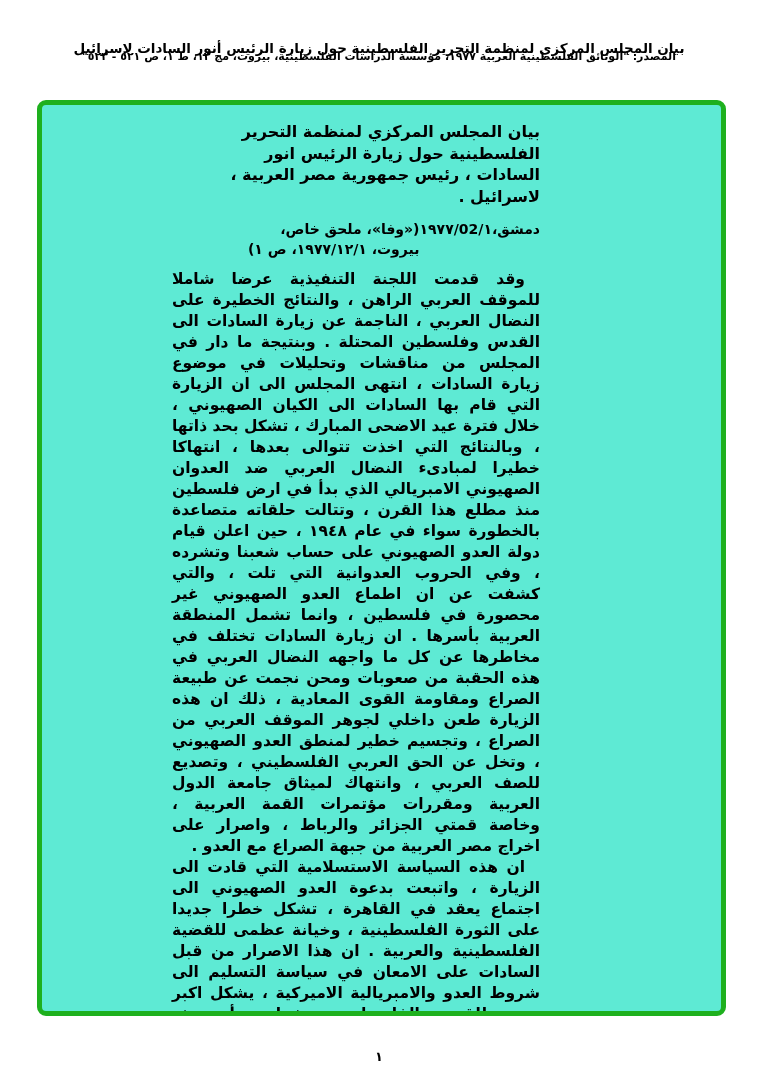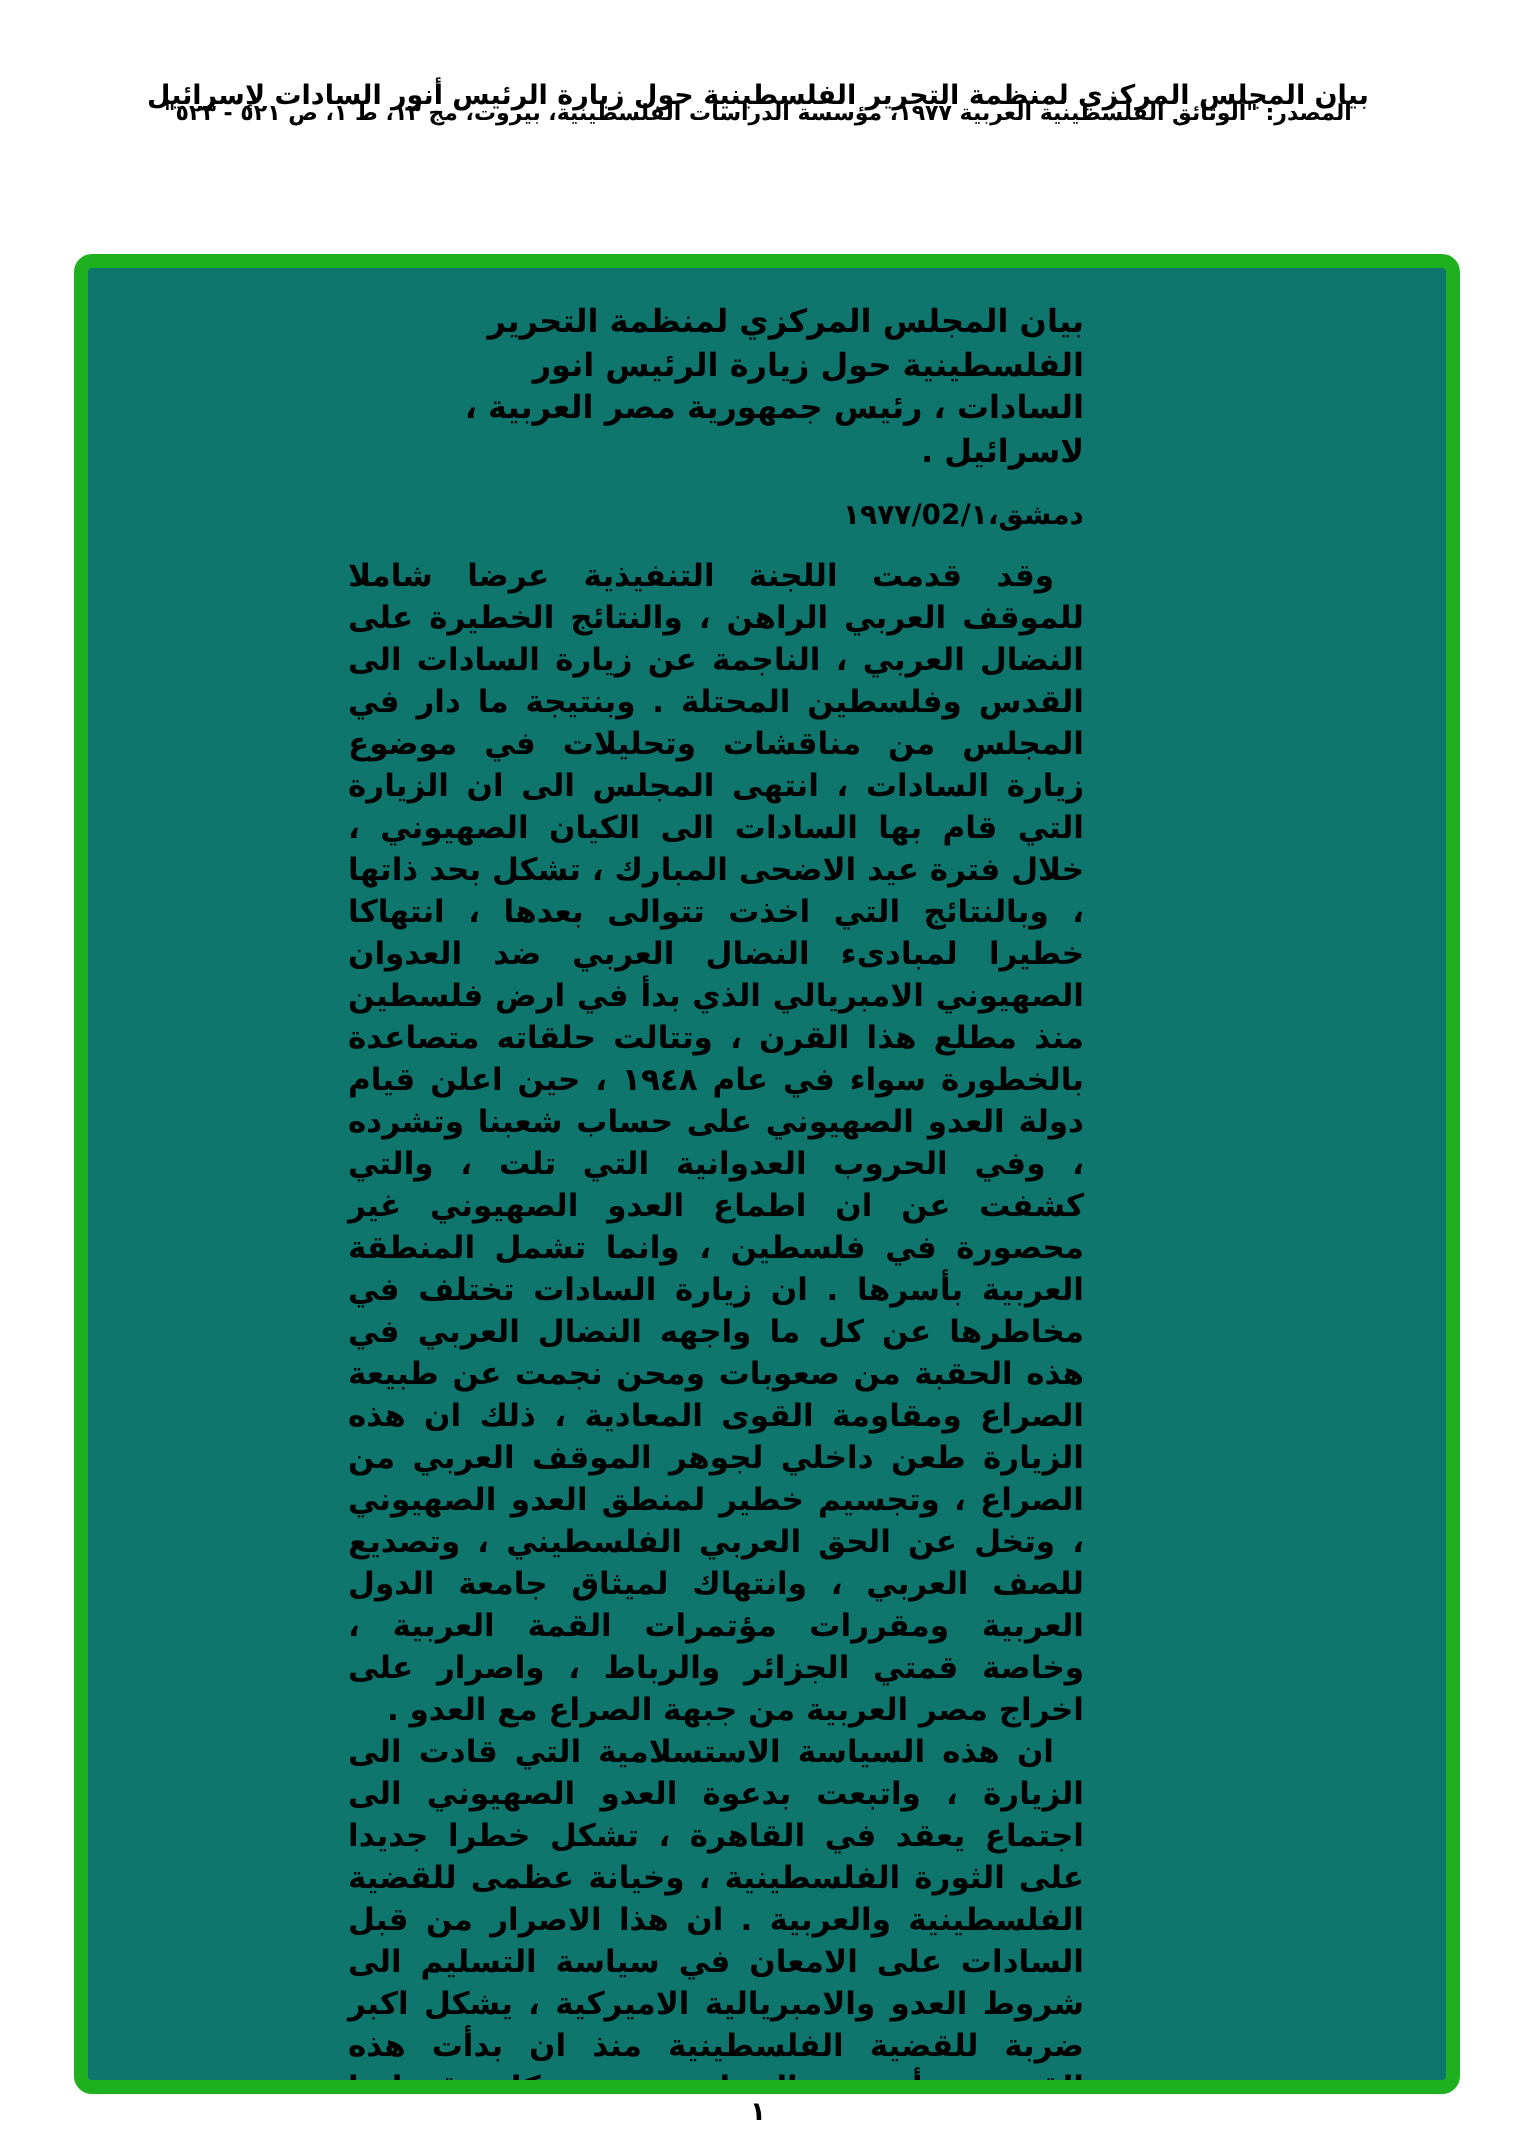--- a/index.html
+++ b/index.html
@@ -22,25 +22,25 @@
   .header-source {
     position:absolute; top:50px; left:0; right:0;
     text-align:center;
     direction:rtl;
     font-weight:bold;
     font-size:11px;
     color:#000;
   }
   .doc-box {
     position:absolute;
-    left:37px; top:127px;
+    left:37px; top:100px;
     width:679px; height:906px;
-    border:7px solid #701a75;
+    border:5px solid #701a75;
     border-radius:9px;
-    background:#0f766e;
+    background:#5eead4;
     overflow:hidden;
   }
   .doc-content {
     position:absolute;
     top:16px; right:181px;
     width:368px;
     direction:rtl;
     color:#000;
   }
   .doc-title {
@@ -88,20 +88,21 @@
 
 <div class="header-source">المصدر:  "الوثائق الفلسطينية العربية ١٩٧٧، مؤسسة الدراسات الفلسطينية، بيروت، مج ١٣، ط ١، ص ٥٢١ - ٥٢٣"</div>
 
 <div class="doc-box" style="border-color: rgb(30, 176, 30);">
   <div class="doc-content">
 
     <div class="doc-title">بيان المجلس المركزي لمنظمة التحرير الفلسطينية حول زيارة الرئيس انور السادات ، رئيس جمهورية مصر العربية ، لاسرائيل .</div>
 
     <div class="dateline">
       <span class="place-date">دمشق،١٩٧٧/02/١</span>
+      <span class="source-ref">(«وفا»، ملحق خاص، بيروت، ١٩٧٧/١٢/١، ص ١)</span>
     </div>
 
 
     <p class="para">وقد قدمت اللجنة التنفيذية عرضا شاملا للموقف العربي الراهن ، والنتائج الخطيرة على النضال العربي ، الناجمة عن زيارة السادات الى القدس وفلسطين المحتلة . وبنتيجة ما دار في المجلس من مناقشات وتحليلات في موضوع زيارة السادات ، انتهى المجلس الى ان الزيارة التي قام بها السادات الى الكيان الصهيوني ، خلال فترة عيد الاضحى المبارك ، تشكل بحد ذاتها ، وبالنتائج التي اخذت تتوالى بعدها ، انتهاكا خطيرا لمبادىء النضال العربي ضد العدوان الصهيوني الامبريالي الذي بدأ في ارض فلسطين منذ مطلع هذا القرن ، وتتالت حلقاته متصاعدة بالخطورة سواء في عام ١٩٤٨ ، حين اعلن قيام دولة العدو الصهيوني على حساب شعبنا وتشرده ، وفي الحروب العدوانية التي تلت ، والتي كشفت عن ان اطماع العدو الصهيوني غير محصورة في فلسطين ، وانما تشمل المنطقة العربية بأسرها . ان زيارة السادات تختلف في مخاطرها عن كل ما واجهه النضال العربي في هذه الحقبة من صعوبات ومحن نجمت عن طبيعة الصراع ومقاومة القوى المعادية ، ذلك ان هذه الزيارة طعن داخلي لجوهر الموقف العربي من الصراع ، وتجسيم خطير لمنطق العدو الصهيوني ، وتخل عن الحق العربي الفلسطيني ، وتصديع للصف العربي ، وانتهاك لميثاق جامعة الدول العربية ومقررات مؤتمرات القمة العربية ، وخاصة قمتي الجزائر والرباط ، واصرار على اخراج مصر العربية من جبهة الصراع مع العدو .</p>
 
     <p class="para justify-last">ان هذه السياسة الاستسلامية التي قادت الى الزيارة ، واتبعت بدعوة العدو الصهيوني الى اجتماع يعقد في القاهرة ، تشكل خطرا جديدا على الثورة الفلسطينية ، وخيانة عظمى للقضية الفلسطينية والعربية . ان هذا الاصرار من قبل السادات على الامعان في سياسة التسليم الى شروط العدو والامبريالية الاميركية ، يشكل اكبر ضربة للقضية الفلسطينية منذ ان بدأت هذه القضية ، بأن هذه السياسة وضعت كل مقدراتها بيد الامبريالية الاميركية ، والكيان الصهيوني قاعدتها واداتها الرئيسية في الشرق الاوسط . ان زيارة السادات تشكل كذلك انفراجا للكيان الصهيوني ، وفرصة للتنفس والبدء بتنفيذ مرحلة جديدة من المخططات الهادفة الى استكمال السيطرة على الارض العربية ، واستغلال الموارد العربية ، وتحويل المنطقة</p>
 
   </div>
 </div>
 

